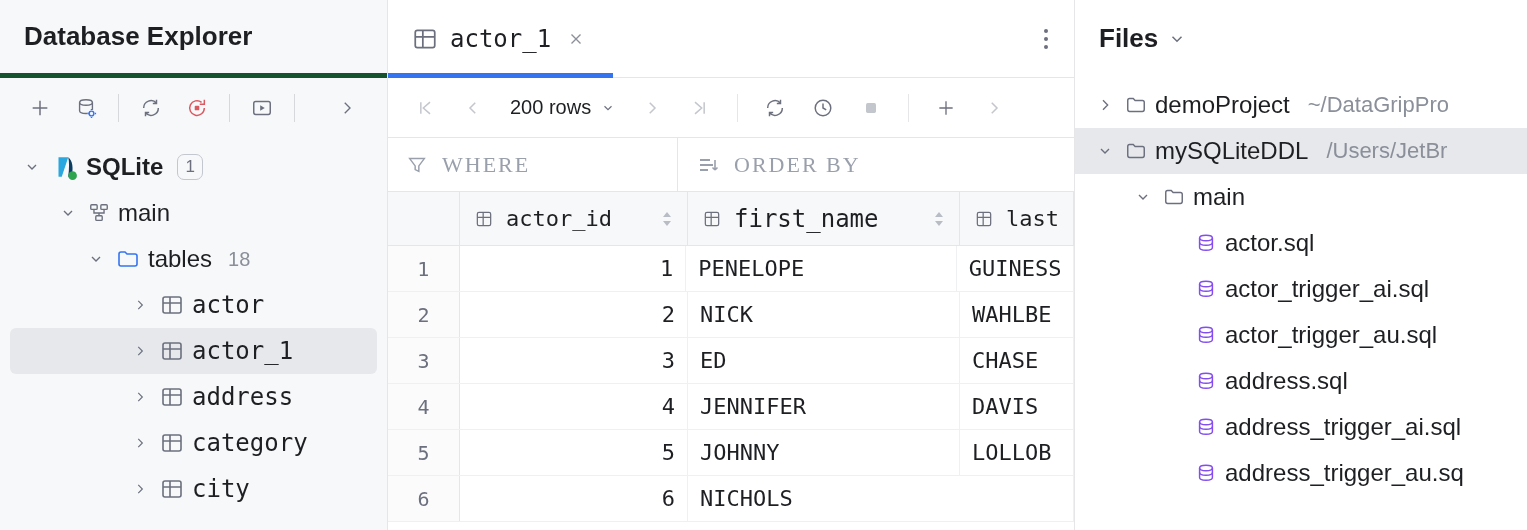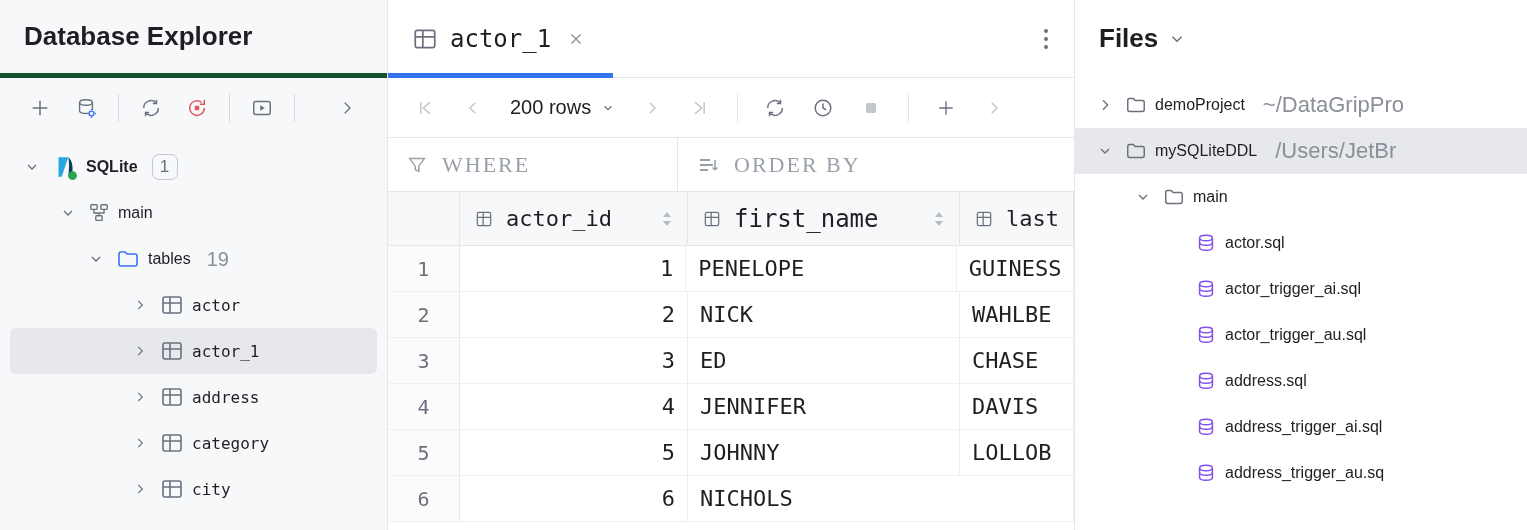--- a/index.html
+++ b/index.html
@@ -52,21 +52,21 @@
     height: 46px;
     padding-right: 10px;
     gap: 8px;
     white-space: nowrap;
   }
   .tree-row.selected { background: #e6e8ec; border-radius: 6px; margin: 0 10px; padding-right: 0; }
   .tree-chevron {
     width: 24px; display:inline-flex; justify-content:center; align-items:center;
     color:#6c707e;
   }
-  .tree-label { font-size: 16px; }
+  .tree-label { font-size: 24px; }
   .badge {
     display:inline-flex; align-items:center; justify-content:center;
     min-width: 26px; height: 26px; padding: 0 6px;
     border: 1.5px solid #c4c7cf; border-radius: 7px;
     font-size: 17px; color:#6c707e; margin-left:6px;
   }
   
   .center { flex: 1 1 auto; min-width:0; display:flex; flex-direction:column; border-right:1px solid #e6e6e8; }
   .tabbar {
     height: 78px;
@@ -213,21 +213,21 @@
           <svg width="16" height="16" viewBox="0 0 24 24">
               <path d="M6 9l6 6 6-6" stroke="#6c707e" stroke-width="2" fill="none"></path>
             </svg>
         </span>
         <span>
           <svg width="24" height="24" viewBox="0 0 24 24">
               <path d="M3 7a2 2 0 0 1 2-2h4l2 2h8a2 2 0 0 1 2 2v8a2 2 0 0 1-2 2H5a2 2 0 0 1-2-2z" stroke="#3574f0" stroke-width="1.6" fill="none"></path>
             </svg>
         </span>
         <span class="tree-label">tables</span>
-        <span style="color:#8a8f99; font-size:20px; margin-left:8px">19</span>
+        <span style="color:#8a8f99; font-size:20px; margin-left:8px">18</span>
       </div>
 
       <div id="tables-container">
           <div class="tree-row" style="padding-left: 128px;">
             <span class="tree-chevron">
               <svg width="14" height="14" viewBox="0 0 24 24">
                 <path d="M9 5l7 7-7 7" stroke="#6c707e" stroke-width="2" fill="none"></path>
               </svg>
             </span>
             <span>

